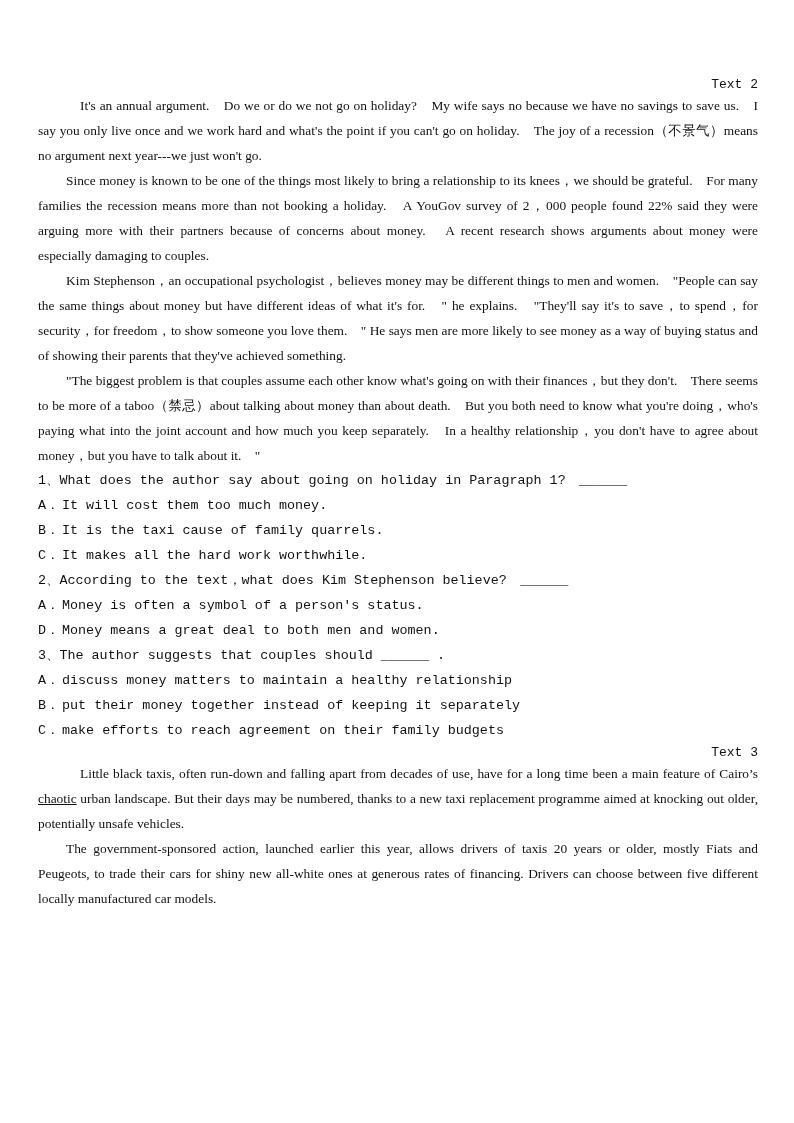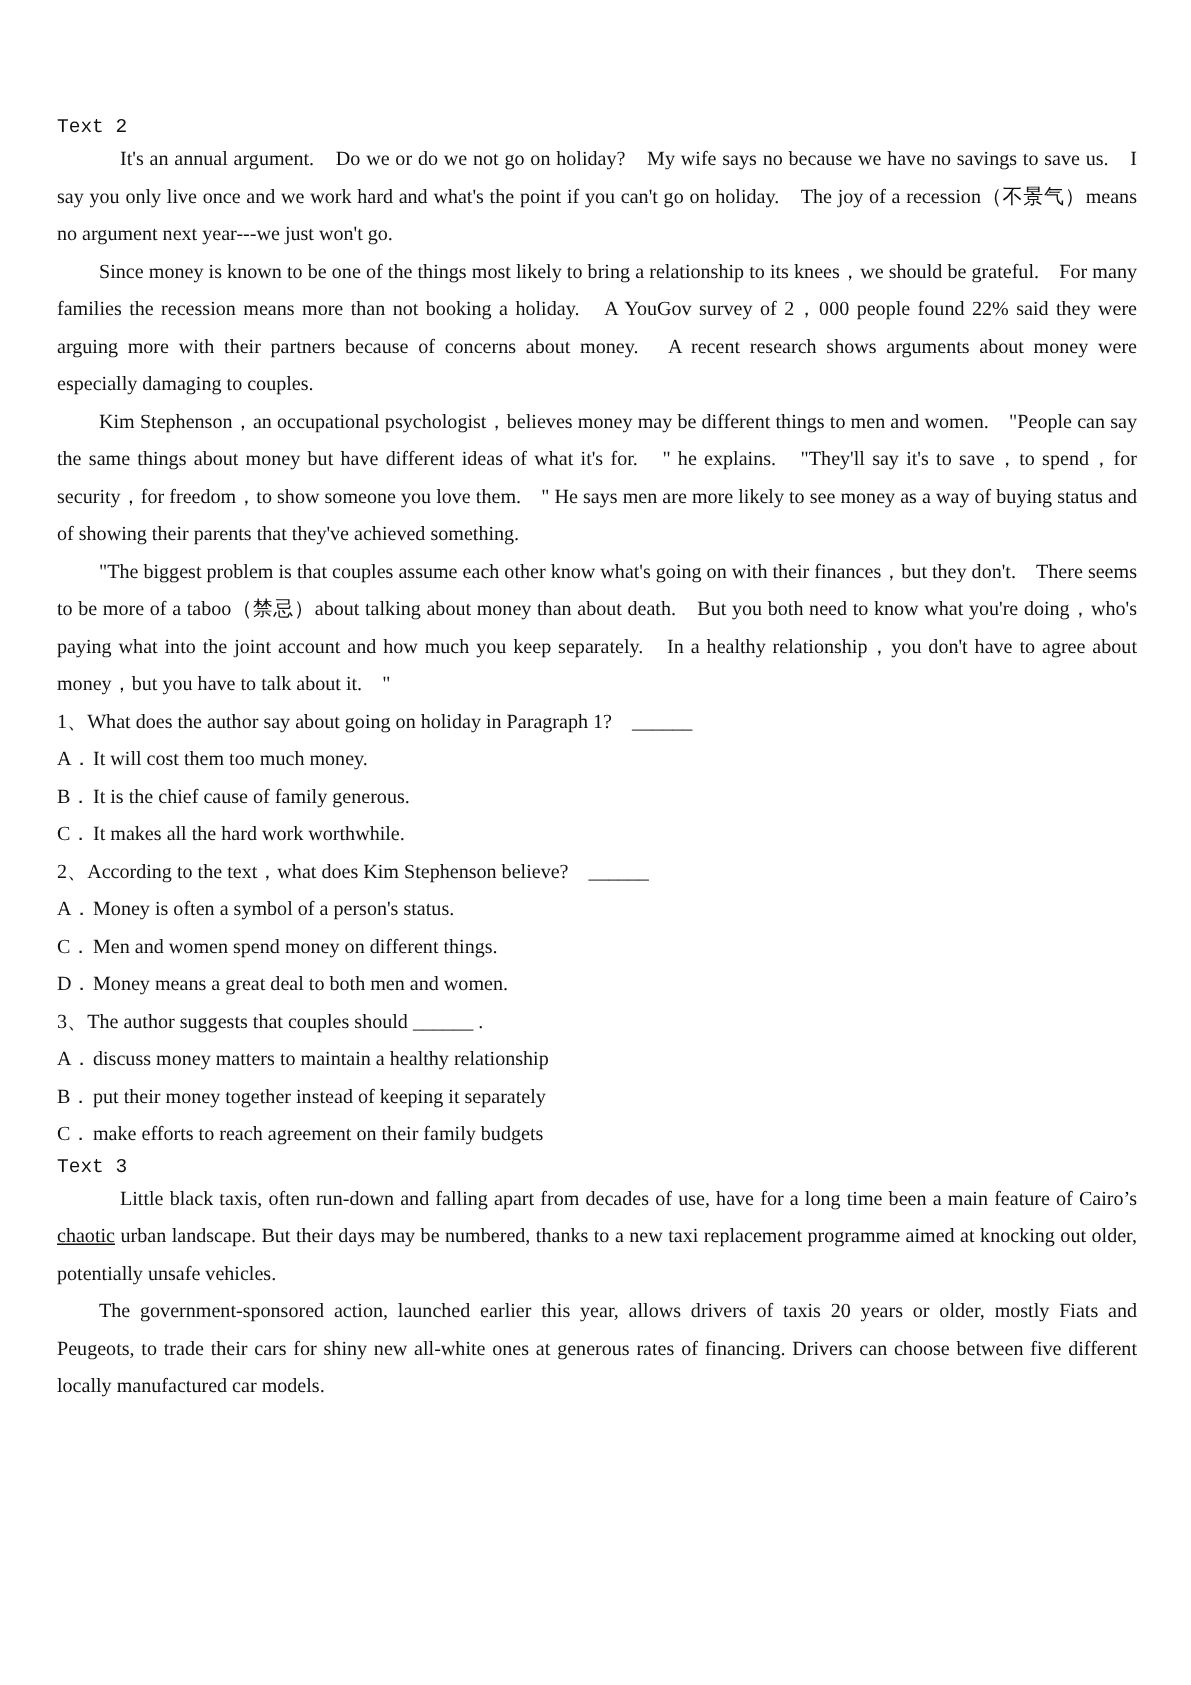--- a/index.html
+++ b/index.html
@@ -3,48 +3,47 @@
 <meta charset="utf-8">
 <style>
   html, body { margin: 0; padding: 0; background: #ffffff; }
   body { width: 794px; height: 1123px; position: relative; overflow: hidden; }
   .page {
     position: absolute; left: 38px; top: 77px; width: 720px;
     font-family: "Liberation Serif", "DejaVu Serif", serif;
     font-size: 13.4px; color: #111; line-height: 25px;
   }
   .title {
-    text-align: left; font-family: "Liberation Mono", "DejaVu Sans Mono", monospace;
+    text-align: right; font-family: "Liberation Mono", "DejaVu Sans Mono", monospace;
     font-size: 13px; line-height: 16px; margin: 0; padding-left: 0;
   }
   p { margin: 0; }
   .para { text-indent: 28px; text-align: justify; text-align-last: left; }
   .para.first { text-indent: 42px; }
-  .q, .opt { line-height: 25px; }
+  .q, .opt { line-height: 25px; font-family: Liberation Mono, monospace; }
   .opt .letter { display: inline-block; width: 24px; }
   .u { text-decoration: underline; }
 </style>
 </head>
 <body>
 
 <div class="page">
   <div class="title">Text 2</div>
   <p class="para first">It's an annual argument.　Do we or do we not go on holiday?　My wife says no because we have no savings to save us.　I say you only live once and we work hard and what's the point if you can't go on holiday.　The joy of a recession（不景气）means no argument next year---we just won't go.</p>
   <p class="para">Since money is known to be one of the things most likely to bring a relationship to its knees，we should be grateful.　For many families the recession means more than not booking a holiday.　A YouGov survey of 2，000 people found 22% said they were arguing more with their partners because of concerns about money.　A recent research shows arguments about money were especially damaging to couples.</p>
   <p class="para">Kim Stephenson，an occupational psychologist，believes money may be different things to men and women.　"People can say the same things about money but have different ideas of what it's for.　" he explains.　"They'll say it's to save，to spend，for security，for freedom，to show someone you love them.　" He says men are more likely to see money as a way of buying status and of showing their parents that they've achieved something.</p>
   <p class="para">"The biggest problem is that couples assume each other know what's going on with their finances，but they don't.　There seems to be more of a taboo（禁忌）about talking about money than about death.　But you both need to know what you're doing，who's paying what into the joint account and how much you keep separately.　In a healthy relationship，you don't have to agree about money，but you have to talk about it.　"</p>
 
   <div class="q">1、What does the author say about going on holiday in Paragraph 1?　______</div>
   <div class="opt"><span class="letter">A．</span><span>It will cost them too much money.</span></div>
-  <div class="opt"><span class="letter">B．</span><span>It is the chief cause of family generous.</span></div>
+  <div class="opt"><span class="letter">B．</span><span>It is the taxi cause of family quarrels.</span></div>
   <div class="opt"><span class="letter">C．</span><span>It makes all the hard work worthwhile.</span></div>
 
   <div class="q">2、According to the text，what does Kim Stephenson believe?　______</div>
   <div class="opt"><span class="letter">A．</span><span>Money is often a symbol of a person's status.</span></div>
-  <div class="opt"><span class="letter">C．</span><span>Men and women spend money on different things.</span></div>
   <div class="opt"><span class="letter">D．</span><span>Money means a great deal to both men and women.</span></div>
 
   <div class="q">3、The author suggests that couples should ______ .</div>
   <div class="opt"><span class="letter">A．</span><span>discuss money matters to maintain a healthy relationship</span></div>
   <div class="opt"><span class="letter">B．</span><span>put their money together instead of keeping it separately</span></div>
   <div class="opt"><span class="letter">C．</span><span>make efforts to reach agreement on their family budgets</span></div>
 
   <div class="title" style="margin-top:2px;">Text 3</div>
   <p class="para first"><span>Little black taxis, often run-down and falling apart from decades of use, have for a long time been a main feature of Cairo’s </span><span class="u">chaotic</span><span> urban landscape. But their days may be numbered, thanks to a new taxi replacement programme aimed at knocking out older, potentially unsafe vehicles.</span></p>
   <p class="para">The government-sponsored action, launched earlier this year, allows drivers of taxis 20 years or older, mostly Fiats and Peugeots, to trade their cars for shiny new all-white ones at generous rates of financing. Drivers can choose between five different locally manufactured car models.</p>

